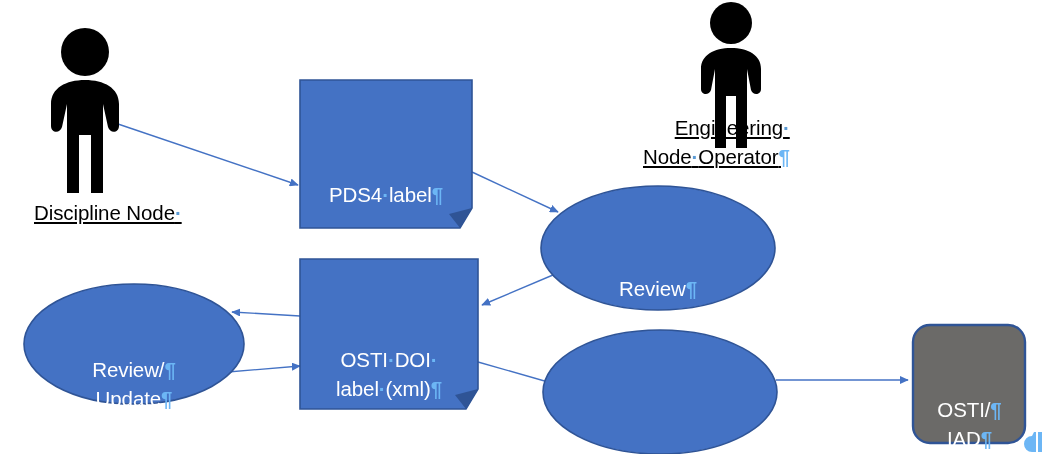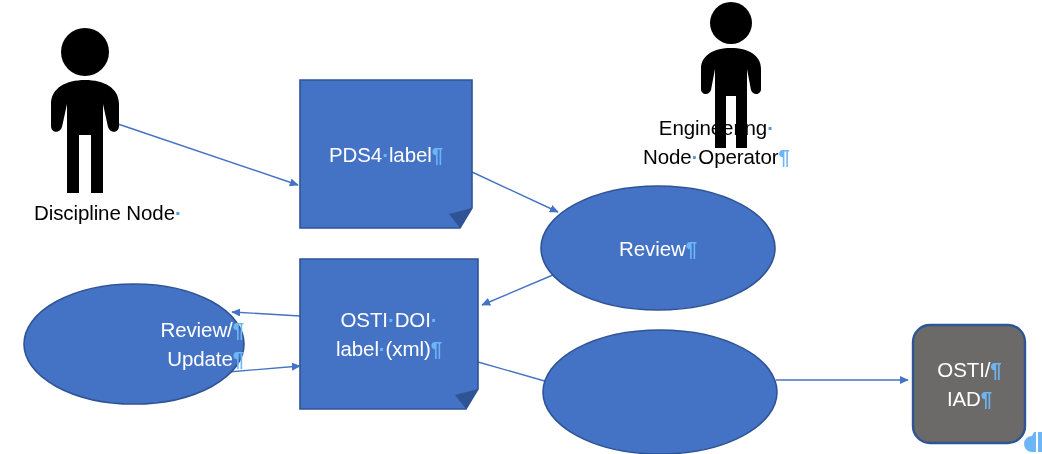--- a/index.html
+++ b/index.html
@@ -24,34 +24,36 @@
     width: 1042px;
     height: 454px;
   }
   .node-label {
     position: absolute;
     color: #000000;
     font-size: 20.5px;
     line-height: 29px;
     letter-spacing: -0.1px;
     white-space: nowrap;
-    text-align: center;
+    text-align: right;
+    text-decoration: underline;
   }
   .shape-text {
     position: absolute;
     display: flex;
     flex-direction: column;
     align-items: center;
     justify-content: center;
     color: #ffffff;
     font-size: 20.5px;
     line-height: 29px;
     letter-spacing: -0.1px;
     white-space: nowrap;
     pointer-events: none;
+    margin-top: 40px;
   }
   .pil {
     color: #6CB6F5;
     font-weight: 700;
   }
   .dot {
     color: #6CB6F5;
     font-weight: 700;
   }
   .dot-dark {
@@ -163,21 +165,21 @@
 
   <div class="shape-text" style="left:300px; top:259px; width:178px; height:150px;">
     <div><span>OSTI</span><span class="dot">·</span><span>DOI</span><span class="dot">·</span></div>
     <div><span>label</span><span class="dot">·</span><span>(xml)</span><span class="pil">¶</span></div>
   </div>
 
   <div class="shape-text" style="left:541px; top:186px; width:234px; height:124px;">
     <div><span>Review</span><span class="pil">¶</span></div>
   </div>
 
-  <div class="shape-text" style="left:24px; top:284px; width:220px; height:120px;align-items:flex-end;">
+  <div class="shape-text" style="left:24px; top:284px; width:220px; height:120px;">
     <div><span>Review/</span><span class="pil">¶</span></div>
     <div><span>Update</span><span class="pil">¶</span></div>
   </div>
 
 
   <div class="shape-text" style="left:913px; top:325px; width:113px; height:118px;">
     <div><span>OSTI/</span><span class="pil">¶</span></div>
     <div><span>IAD</span><span class="pil">¶</span></div>
   </div>
 

